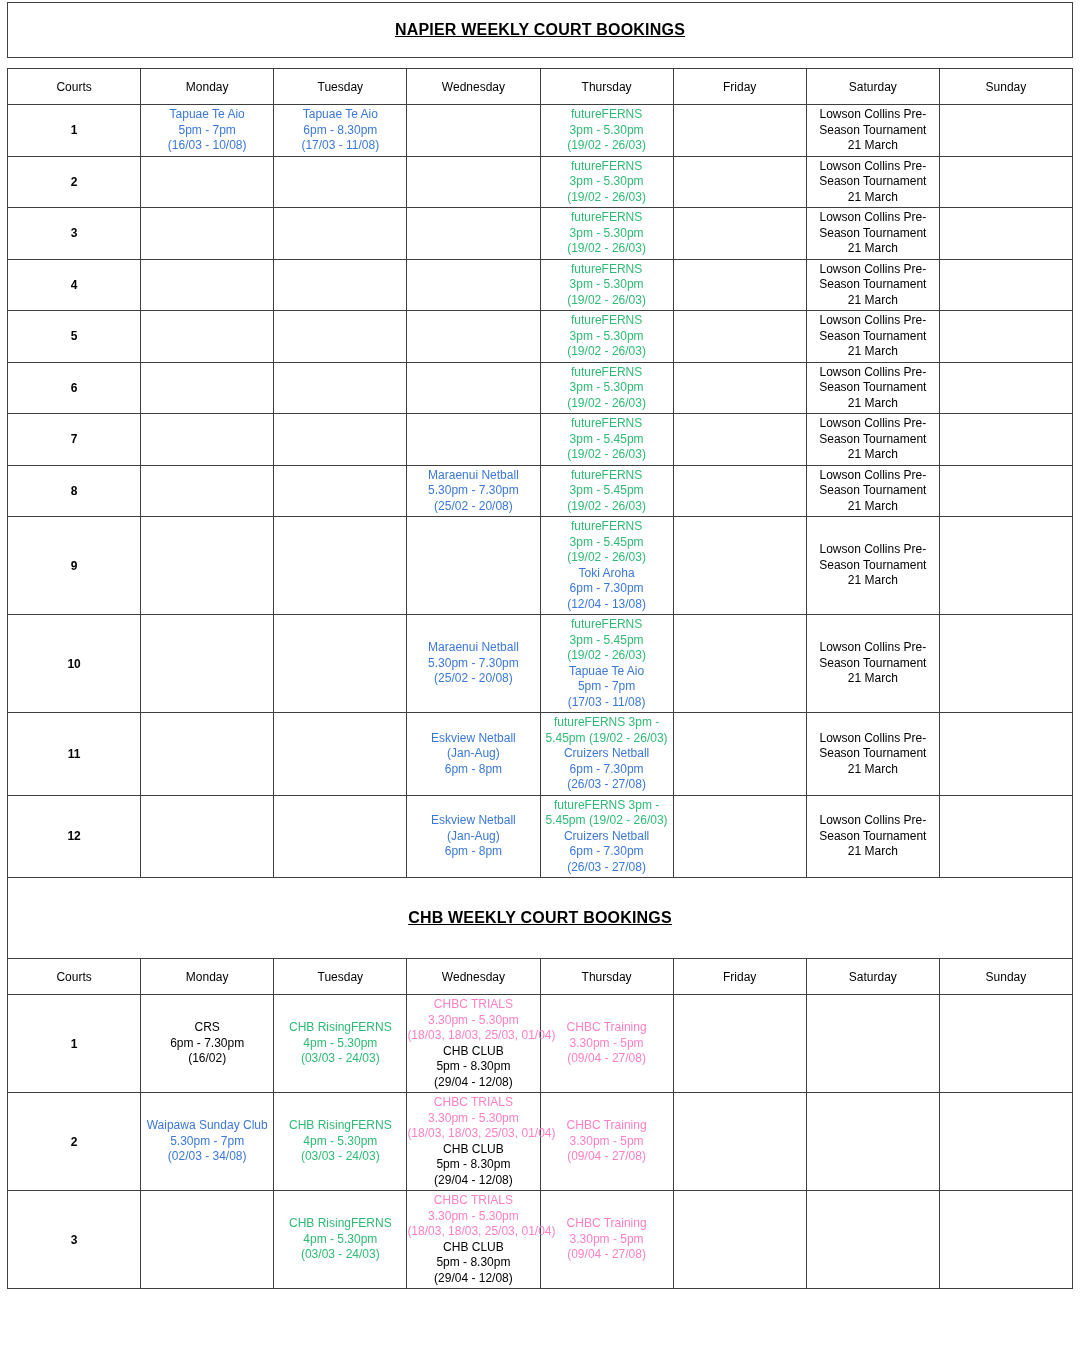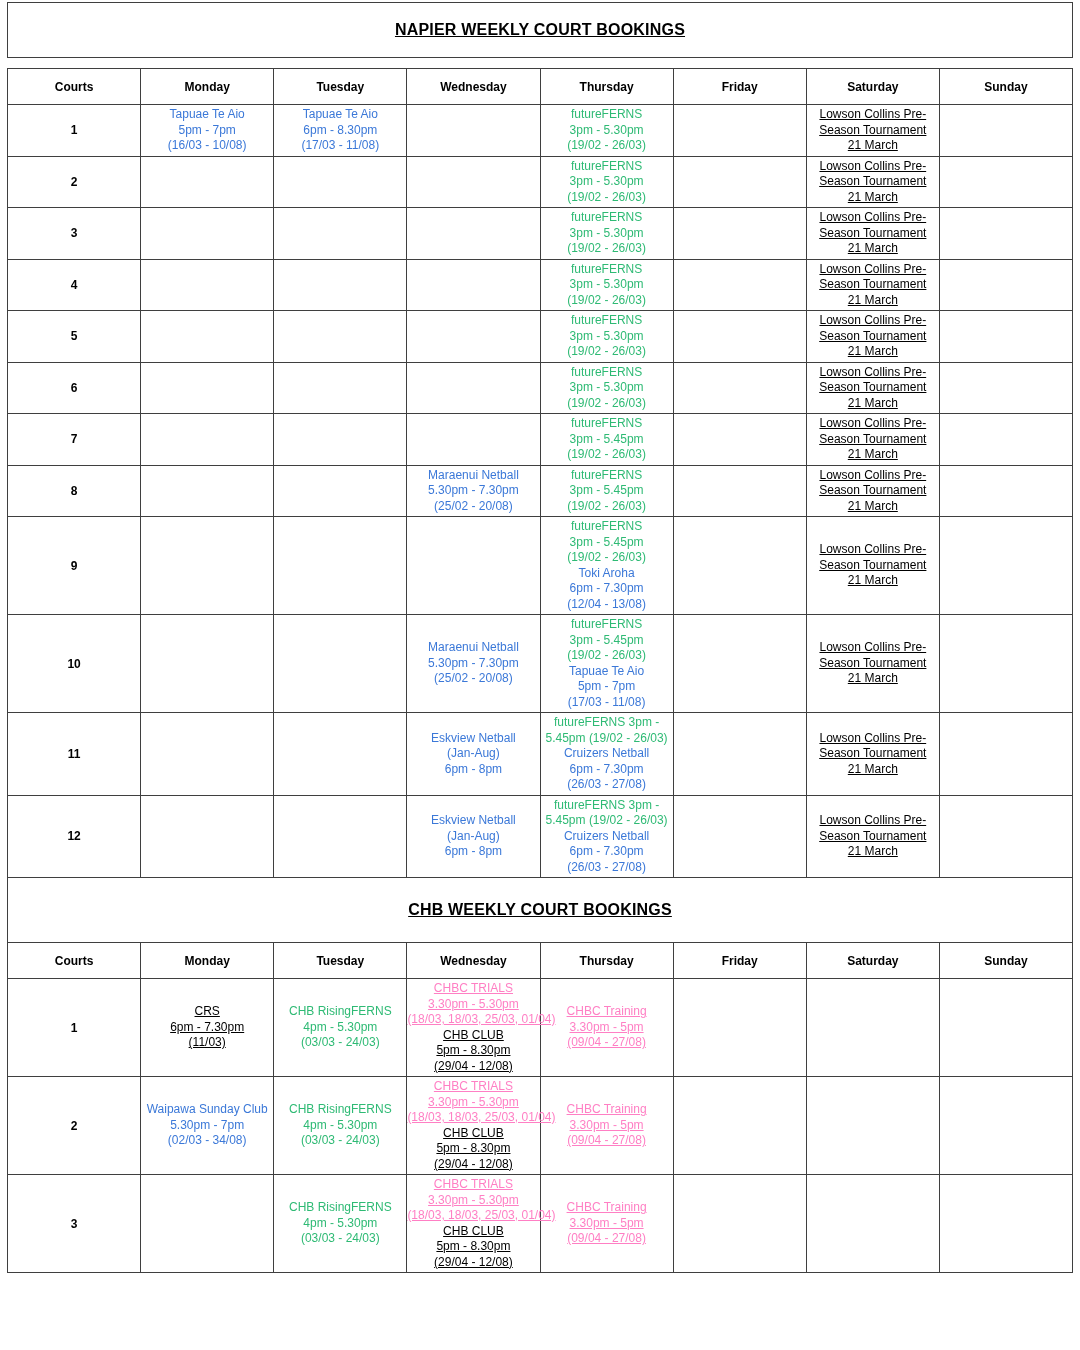--- a/index.html
+++ b/index.html
@@ -10,21 +10,21 @@
     color: #000;
   }
   .page { padding: 2px 7px 16px 7px; }
 
   .title-box {
     border: 1px solid #3f3f3f;
     display: flex; align-items: center; justify-content: center;
     width: 100%;
   }
   .section--napier .title-box { height: 56px; margin-bottom: 10px; }
-  .section--chb .title-box { height: 66px; margin-top: -1px; }
+  .section--chb .title-box { height: 82px; margin-top: -1px; }
 
   .doc-title {
     margin: 0;
     font-size: 16px;
     font-weight: bold;
     text-decoration: underline;
     letter-spacing: 0.2px;
     text-align: center;
   }
 
@@ -37,37 +37,37 @@
 
   table.bookings th, table.bookings td {
     border: 1px solid #3f3f3f;
     text-align: center;
     vertical-align: middle;
     padding: 2px 0;
     overflow: visible;
   }
   table.bookings thead th {
     font-size: 12px;
-    font-weight: bold;
+    font-weight: normal;
     height: 36px;
     padding: 1px 0;
   }
   table.bookings tbody th.court {
     font-size: 12px;
     font-weight: bold;
   }
   .line {
     font-size: 12px;
     line-height: 15.5px;
     white-space: nowrap;
   }
   .c-blue  { color: var(--blue,  #3b78d8); }
   .c-green { color: var(--green, #2eba74); }
-  .c-pink  { color: var(--pink,  #ff7fc4); text-decoration: underline; }
-  .c-black { color: var(--black, #000000); text-decoration: underline; }
+  .c-pink  { color: var(--pink,  #ff7fc4); }
+  .c-black { color: var(--black, #000000); }
 </style>
 </head>
 <body>
 
 <div class="page">
 
   <div class="section section--napier">
     <div class="title-box">
       <h1 class="doc-title">NAPIER WEEKLY COURT BOOKINGS</h1>
     </div>
@@ -424,21 +424,21 @@
             <th>Sunday</th>
           </tr>
         </thead>
         <tbody>
           <tr>
             <th class="court">1</th>
             <td>
               <div class="entry c-black">
                 <div class="line">CRS</div>
                 <div class="line">6pm - 7.30pm</div>
-                <div class="line">(11/03)</div>
+                <div class="line">(16/02)</div>
               </div>
             </td>
             <td>
               <div class="entry c-green">
                 <div class="line">CHB RisingFERNS</div>
                 <div class="line">4pm - 5.30pm</div>
                 <div class="line">(03/03 - 24/03)</div>
               </div>
             </td>
             <td>

